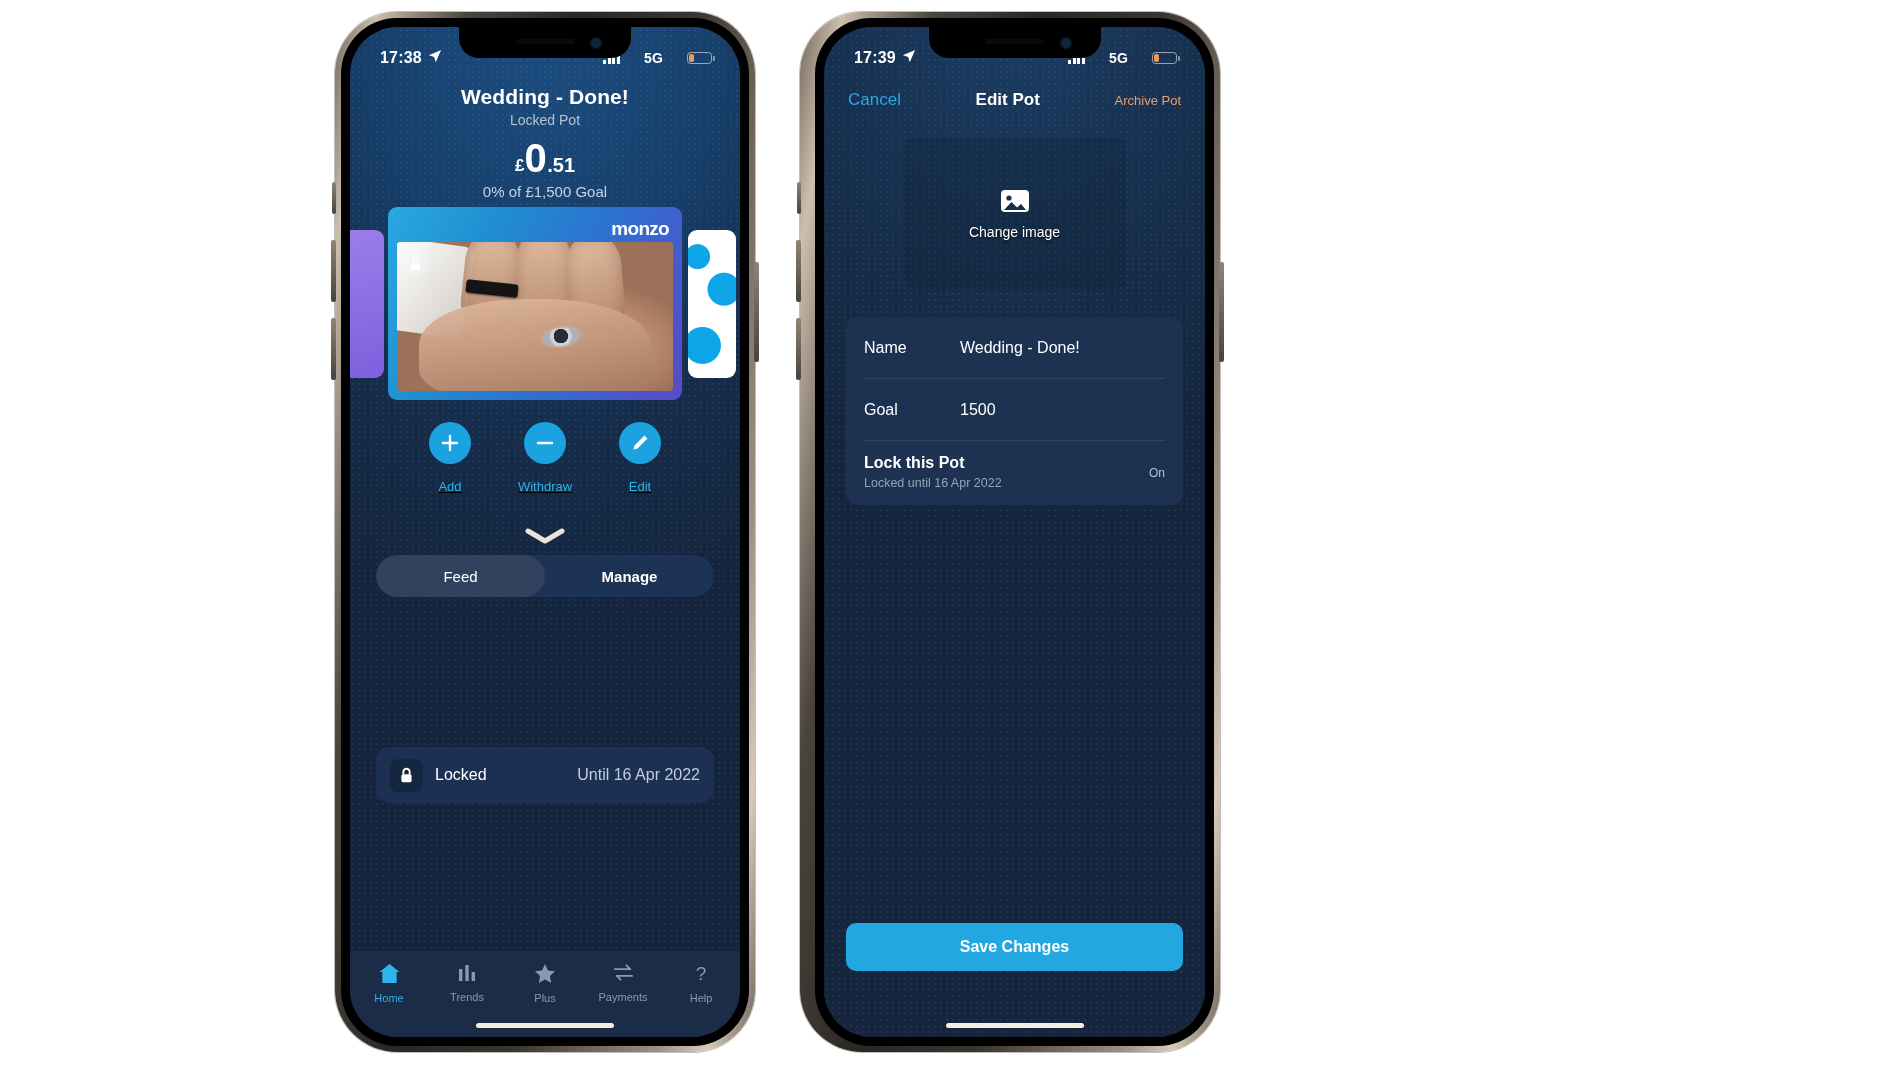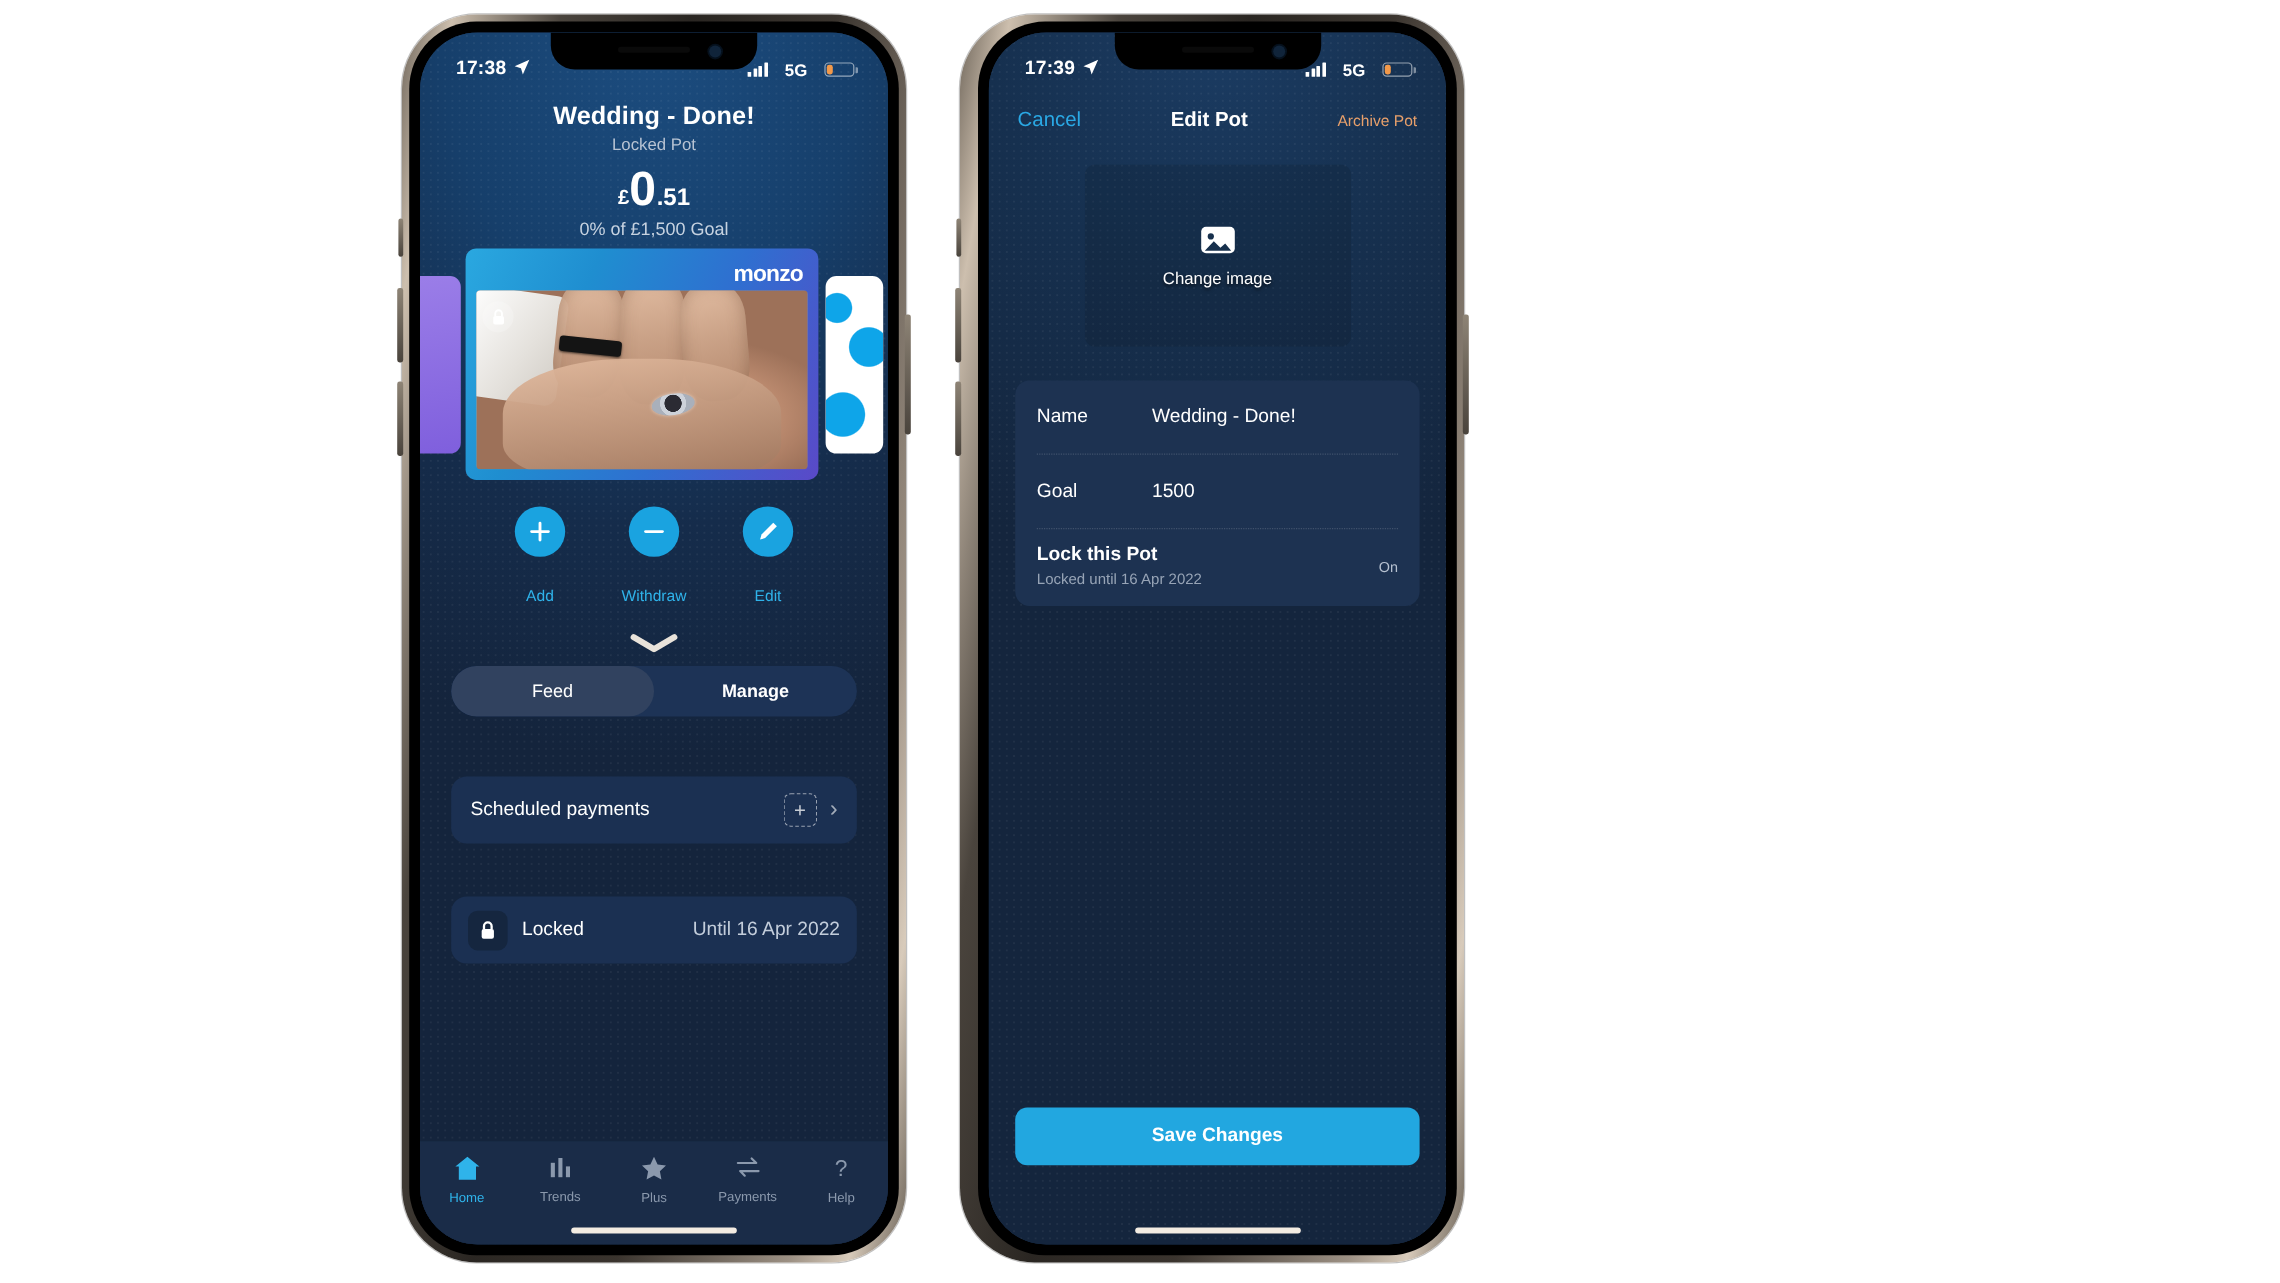--- a/index.html
+++ b/index.html
@@ -71,21 +71,21 @@
   
   .statusbar {
     position: absolute; top: 0; left: 0; right: 0; height: 50px;
     display: flex; align-items: center; justify-content: space-between;
     padding: 12px 28px 0 30px; z-index: 35;
     color: #fff; font-size: 16px; font-weight: bold;
     letter-spacing: .2px;
   }
   .sb-left { display: flex; align-items: center; gap: 6px; }
   .loc-arrow { display:inline-block; }
-  .sb-right { display: flex; align-items: center; gap: 14px; }
+  .sb-right { display: flex; align-items: center; gap: 24px; }
   .bars { display: flex; align-items: flex-end; gap: 1.5px; height: 12px; }
   .bars i { width: 3px; background: #fff; border-radius: .5px; display:block; }
   .bars i:nth-child(1){height:4px}
   .bars i:nth-child(2){height:7px}
   .bars i:nth-child(3){height:9.5px}
   .bars i:nth-child(4){height:12px}
   .nettxt { font-size: 14px; font-weight: bold; }
   .batt { position: relative; width: 25px; height: 12px; border: 1.6px solid rgba(255,255,255,.55); border-radius: 3.5px; }
   .batt::after { content:""; position:absolute; right:-4px; top:3.2px; width:2px; height:5px; background: rgba(255,255,255,.45); border-radius:0 1px 1px 0;}
   .batt i { position:absolute; left:1.2px; top:1.2px; bottom:1.2px; width:22%; background:#f2994a; border-radius:2px; display:block;}
@@ -177,21 +177,21 @@
     transform: rotate(8deg); border-radius: 10px;
   }
   .lock-badge {
     position:absolute; left:14px; top:44px; width:26px; height:26px;
     border-radius:50%; background: rgba(255,255,255,.22);
     display:flex; align-items:center; justify-content:center; z-index:5;
   }
 
   
   .actions { position:absolute; top:395px; left:0; right:0; display:flex; justify-content:center; gap:35px; }
-  .act { width:60px; display:flex; flex-direction:column; align-items:center; gap:25px; }
+  .act { width:60px; display:flex; flex-direction:column; align-items:center; gap:15px;text-decoration:underline; }
   .act .circ {
     width:42px; height:42px; border-radius:50%; background:#1aa3e0;
     display:flex; align-items:center; justify-content:center;
   }
   .act .lbl { color:#2fb3ea; font-size:13px; }
 
   .chevron-down { position:absolute; top:500px; left:0; right:0; display:flex; justify-content:center; }
 
   .seg {
     position:absolute; top:528px; left:26px; right:26px; height:42px;
@@ -399,25 +399,20 @@
             <svg width="42" height="18" viewBox="0 0 42 18">
                 <path d="M4 4l17 10L38 4" fill="none" stroke="#e9e3da" stroke-width="5" stroke-linecap="round" stroke-linejoin="round"></path>
               </svg>
           </div>
 
           <div class="seg">
             <div class="opt inactive">Feed</div>
             <div class="opt">Manage</div>
           </div>
 
-          <div class="list-card lc1">
-            <span class="lc-title">Scheduled payments</span>
-            <span class="plus-dashed">+</span>
-            <span class="chev-r">›</span>
-          </div>
 
           <div class="list-card lc2">
             <span class="lock-sq">
               <svg width="15" height="17" viewBox="0 0 14 16">
                 <path d="M4 7V4.6a3 3 0 0 1 6 0V7" fill="none" stroke="#fff" stroke-width="1.8"></path>
                 <rect x="2.2" y="6.8" width="9.6" height="7.6" rx="1.6" fill="#fff"></rect>
               </svg>
             </span>
             <span class="lc-title">Locked</span>
             <span class="lc-right">Until 16 Apr 2022</span>

